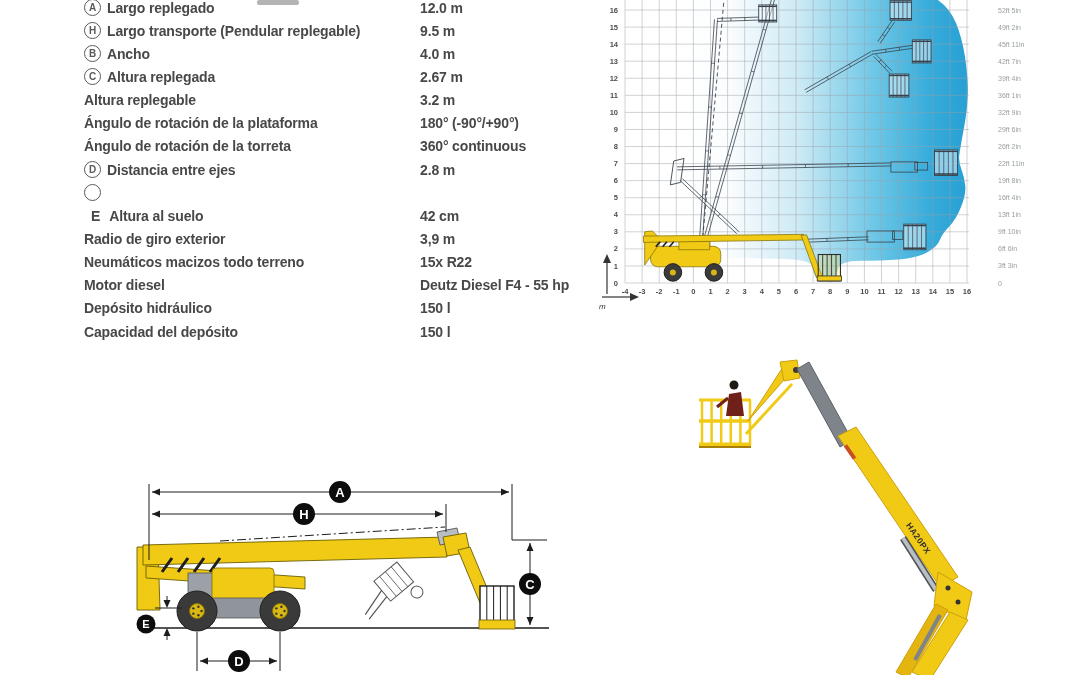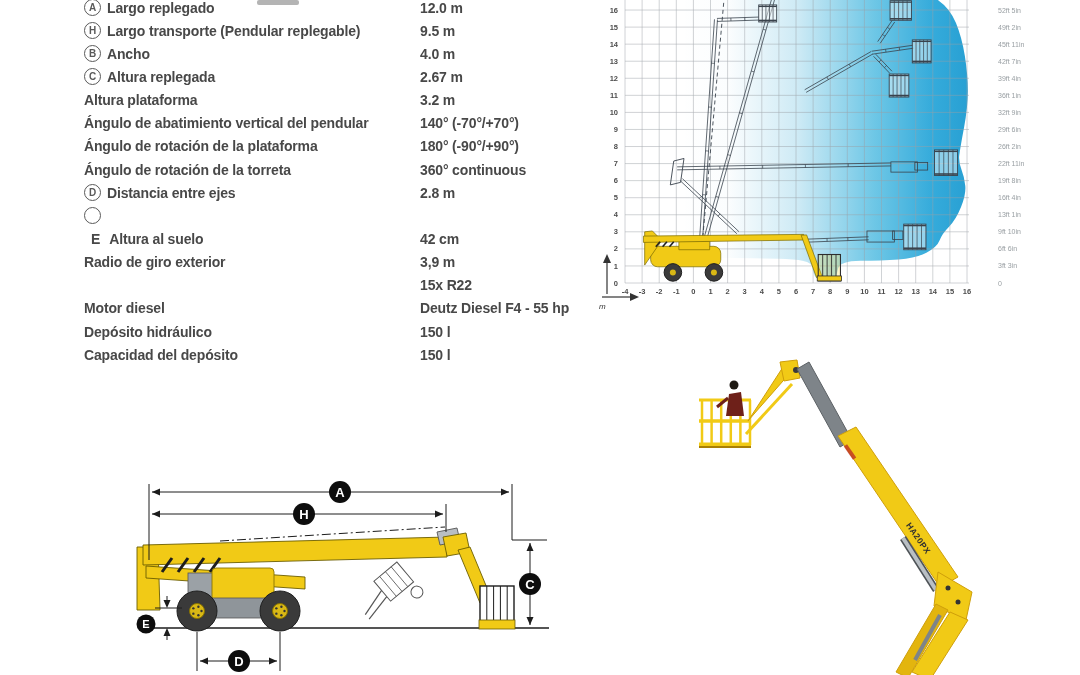--- a/index.html
+++ b/index.html
@@ -42,26 +42,22 @@
         <span class="badge">B</span>
         <span class="lbl">Ancho</span>
         <span class="val">4.0 m</span>
       </div>
       <div class="srow">
         <span class="badge">C</span>
         <span class="lbl">Altura replegada</span>
         <span class="val">2.67 m</span>
       </div>
       <div class="srow">
-        <span class="lbl">Altura plataforma</span>
+        <span class="lbl">Altura replegable</span>
         <span class="val">3.2 m</span>
-      </div>
-      <div class="srow">
-        <span class="lbl">Ángulo de abatimiento vertical del pendular</span>
-        <span class="val">140° (-70°/+70°)</span>
       </div>
       <div class="srow">
         <span class="lbl">Ángulo de rotación de la plataforma</span>
         <span class="val">180° (-90°/+90°)</span>
       </div>
       <div class="srow">
         <span class="lbl">Ángulo de rotación de la torreta</span>
         <span class="val">360° continuous</span>
       </div>
       <div class="srow">
@@ -75,20 +71,21 @@
       <div class="srow">
         <span class="plainE">E</span>
         <span class="lbl">Altura al suelo</span>
         <span class="val">42 cm</span>
       </div>
       <div class="srow">
         <span class="lbl">Radio de giro exterior</span>
         <span class="val">3,9 m</span>
       </div>
       <div class="srow">
+        <span class="lbl">Neumáticos macizos todo terreno</span>
         <span class="val">15x R22</span>
       </div>
       <div class="srow">
         <span class="lbl">Motor diesel</span>
         <span class="val">Deutz Diesel F4 - 55 hp</span>
       </div>
       <div class="srow">
         <span class="lbl">Depósito hidráulico</span>
         <span class="val">150 l</span>
       </div>

